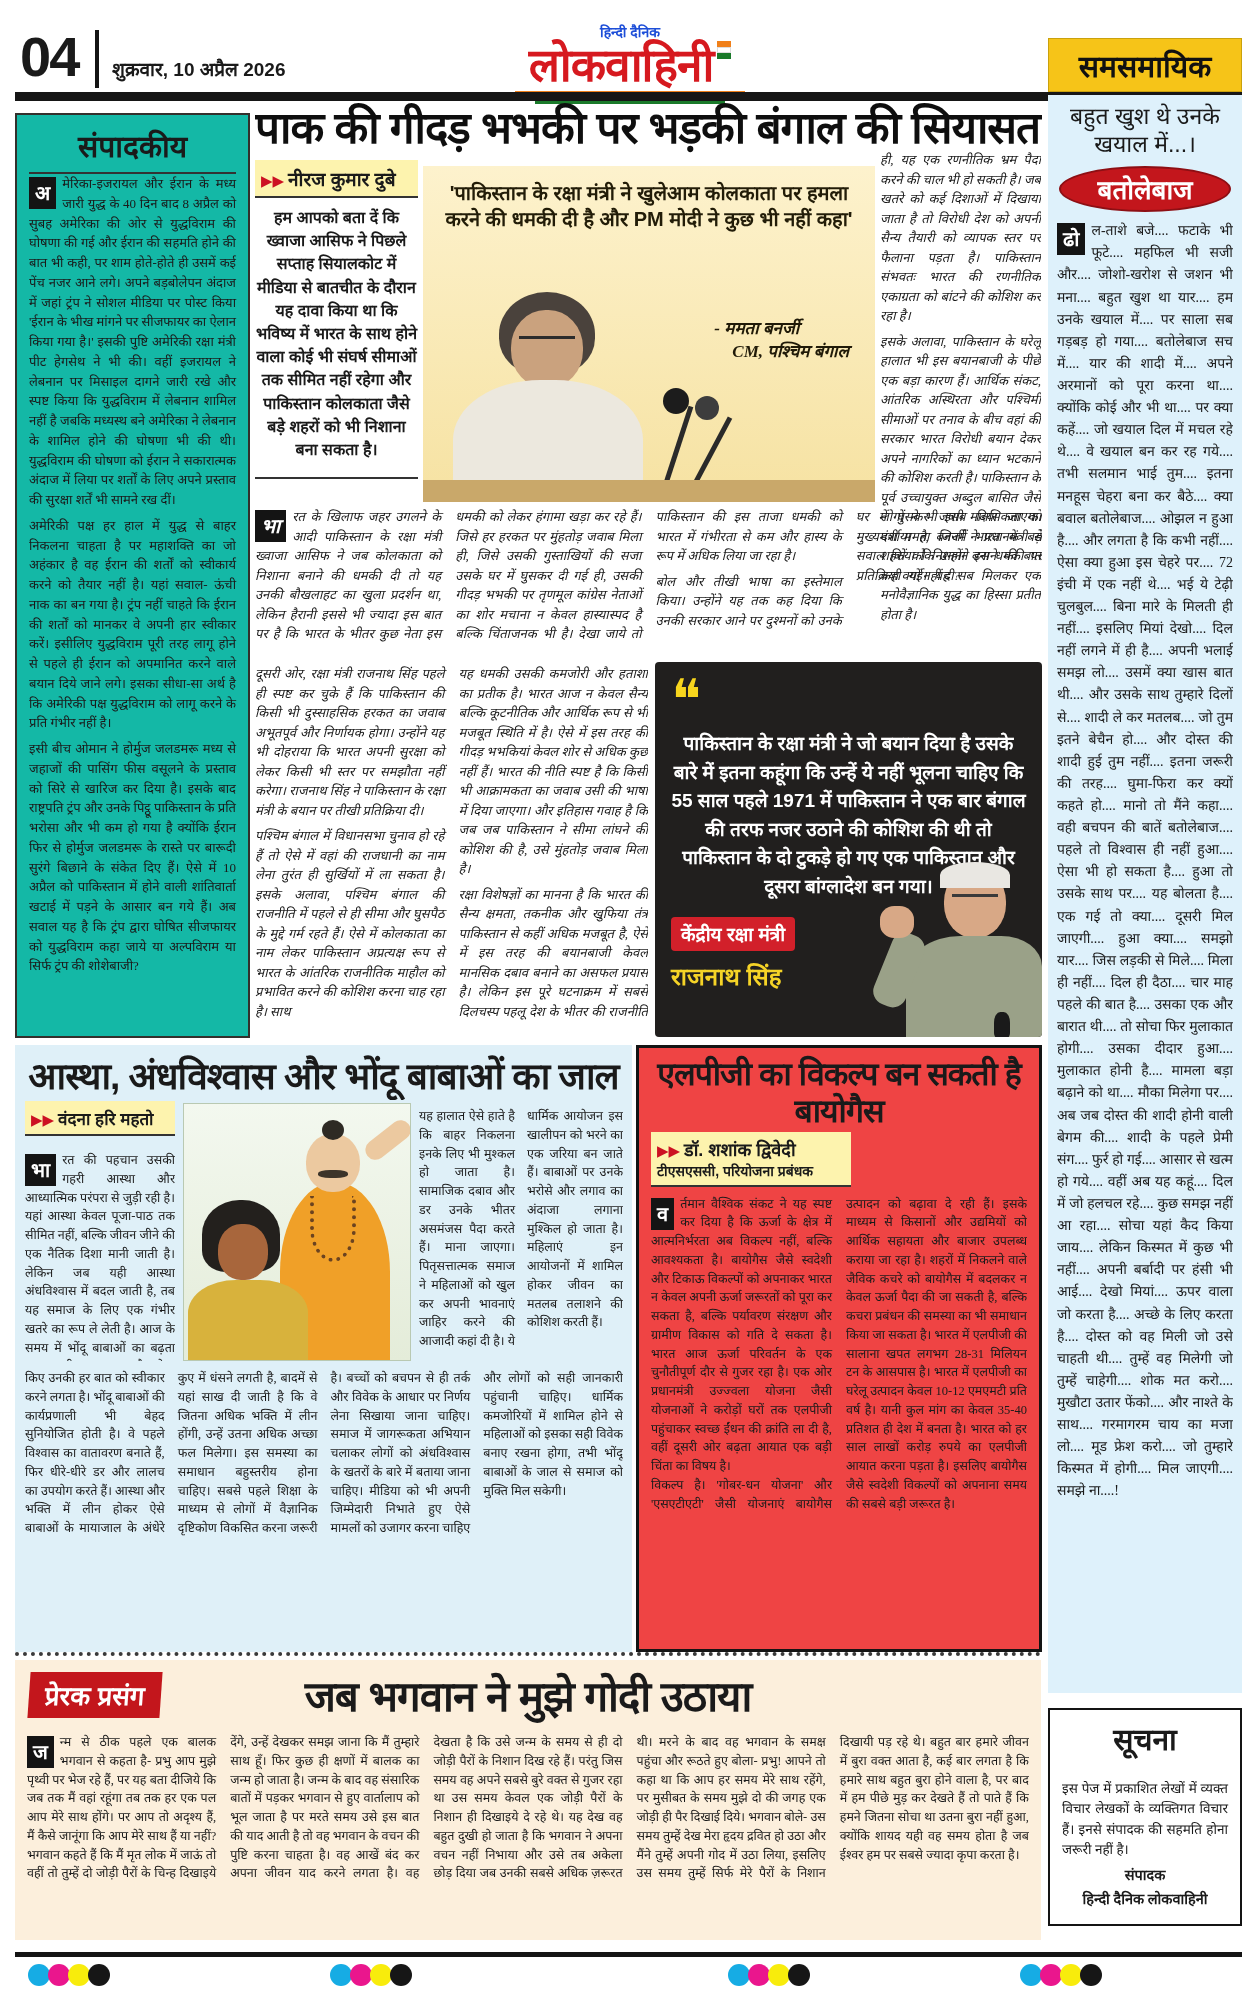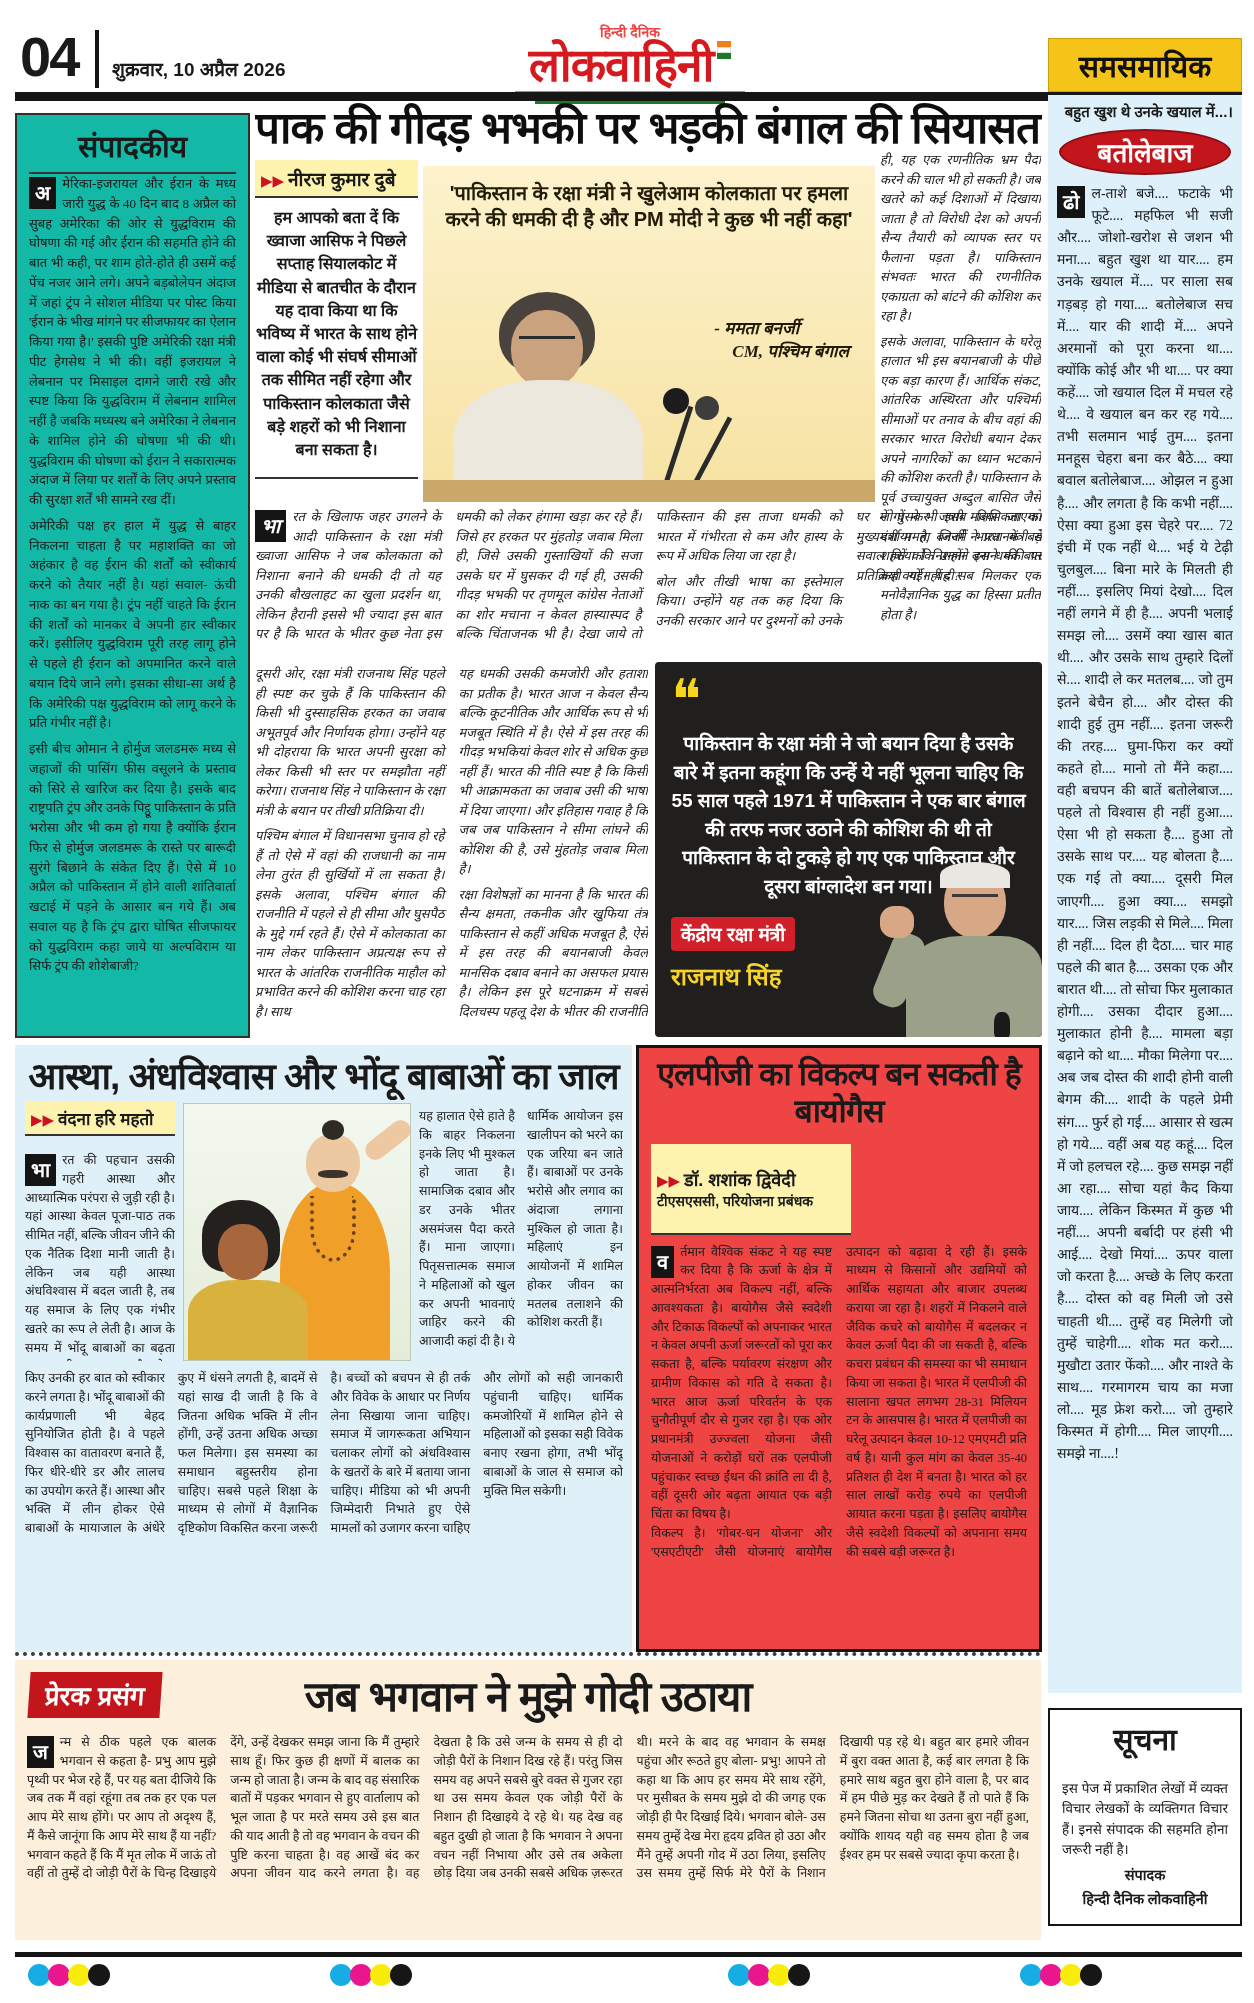--- a/index.html
+++ b/index.html
@@ -9,21 +9,21 @@
   .abs { position:absolute; }
   .sans { font-family:"Liberation Sans",sans-serif; }
   .just { text-align:justify; }
   .clip { overflow:hidden; }
 
   
   #page-num { left:20px; top:24px; font-size:56px; font-weight:bold; letter-spacing:-2px; }
   #page-num-bar { left:95px; top:30px; width:4px; height:58px; background:#141414; }
   #page-date { left:112px; top:56px; font-size:19px; font-weight:bold; }
   #masthead { left:470px; top:22px; width:320px; text-align:center; }
-  #masthead-tag { color:#ef4444; font-size:14px; font-weight:bold; }
+  #masthead-tag { color:#1d4ed8; font-size:14px; font-weight:bold; }
   #masthead-title { color:#d6191f; font-size:46px; font-weight:900; line-height:1.05; letter-spacing:-1px; }
   .tricolor-underline { height:3px; margin:2px auto 0; width:230px; }
   #flag-icon { display:inline-block; width:14px; height:22px; vertical-align:top; margin-left:4px; }
   #flag-icon div { height:6px; }
   #section-box { left:1048px; top:38px; width:194px; height:54px; background:#f6c418;
                  border:1px solid #caa10c; display:flex; align-items:center; justify-content:center;
                  font-size:30px; font-weight:bold; color:#111; }
   #header-rule { left:15px; top:92px; width:1227px; height:9px; background:#161616; }
 
   
@@ -60,21 +60,21 @@
   #quote-box { left:655px; top:662px; width:387px; height:375px; background:#211f1e;
                border-radius:4px; padding:10px 16px; }
   #quote-glyph { color:#f7d51d; font-size:56px; line-height:1; font-family:"DejaVu Sans",sans-serif; }
   #quote-text { color:#ffffff; font-size:19px; font-weight:bold; line-height:1.5; text-align:center; margin-top:2px; }
   #quote-role { display:inline-block; background:#d2202a; color:#fff; font-size:19px; font-weight:bold;
                 padding:4px 10px; border-radius:4px; margin-top:16px; }
   #quote-name { color:#f5d327; font-size:24px; font-weight:bold; margin-top:8px; }
 
   
   #sidebar { left:1048px; top:95px; width:194px; height:1598px; background:#def1fb; padding:8px 9px; }
-  #sidebar-title { font-size:15px; font-weight:bold; text-align:right; line-height:1.2; }
+  #sidebar-title { font-size:23px; font-weight:normal; text-align:center; line-height:1.2; }
   #sidebar-badge { width:172px; height:46px; margin:8px auto; background:#c3161c; color:#fff;
                    border-radius:50%; display:flex; align-items:center; justify-content:center;
                    font-size:26px; font-weight:bold; border:2px solid #8d0f14; }
   #sidebar-text { font-size:14px; line-height:1.58; height:1440px; overflow:hidden; }
 
   
   #astha { left:15px; top:1045px; width:617px; height:607px; background:#dff0f8; padding:4px 10px; }
   #astha-headline { font-size:37px; font-weight:900; text-align:center; letter-spacing:-1px; white-space:nowrap; }
   #astha-byline { position:absolute; left:10px; top:56px; width:150px; }
   #astha-col1 { position:absolute; left:10px; top:106px; width:150px; height:210px; overflow:hidden; }
@@ -83,21 +83,21 @@
   #astha-cols-right { position:absolute; left:404px; top:62px; width:204px; height:254px;
                       column-count:2; column-gap:12px; overflow:hidden; }
   #astha-cols-bottom { position:absolute; left:10px; top:324px; width:598px; height:276px;
                        column-count:4; column-gap:13px; overflow:hidden; }
   .small-p { font-size:12.5px; line-height:1.5; }
 
   
   #lpg { left:636px; top:1045px; width:406px; height:607px; background:#ef4444;
          border:3px solid #141414; padding:8px 12px; }
   #lpg-headline { font-size:32px; font-weight:900; text-align:center; line-height:1.15; letter-spacing:-1px; }
-  #lpg-byline { width:200px; background:#fdf3ae; padding:23px 6px; border-bottom:2px solid #333; margin-top:14px; }
+  #lpg-byline { width:200px; background:#fdf3ae; padding:5px 6px; border-bottom:2px solid #333; margin-top:2px; }
   #lpg-byline .role { font-size:14px; font-weight:bold; }
   #lpg-cols { margin-top:8px; column-count:2; column-gap:14px; height:440px; overflow:hidden; }
 
   
   #prerak-dots { left:15px; top:1652px; width:1026px; border-top:4px dotted #3a3a3a; }
   #prerak { left:15px; top:1660px; width:1026px; height:280px; background:#fcefdc; padding:6px 12px; }
   #prerak-badge { position:absolute; left:14px; top:12px; background:#c3161c; color:#fff;
                   font-size:26px; font-weight:bold; padding:5px 16px; transform:skew(-4deg); }
   #prerak-headline { text-align:center; font-size:42px; font-weight:900; letter-spacing:-1px; }
   #prerak-cols { margin-top:10px; column-count:5; column-gap:14px; height:206px; overflow:hidden; }

